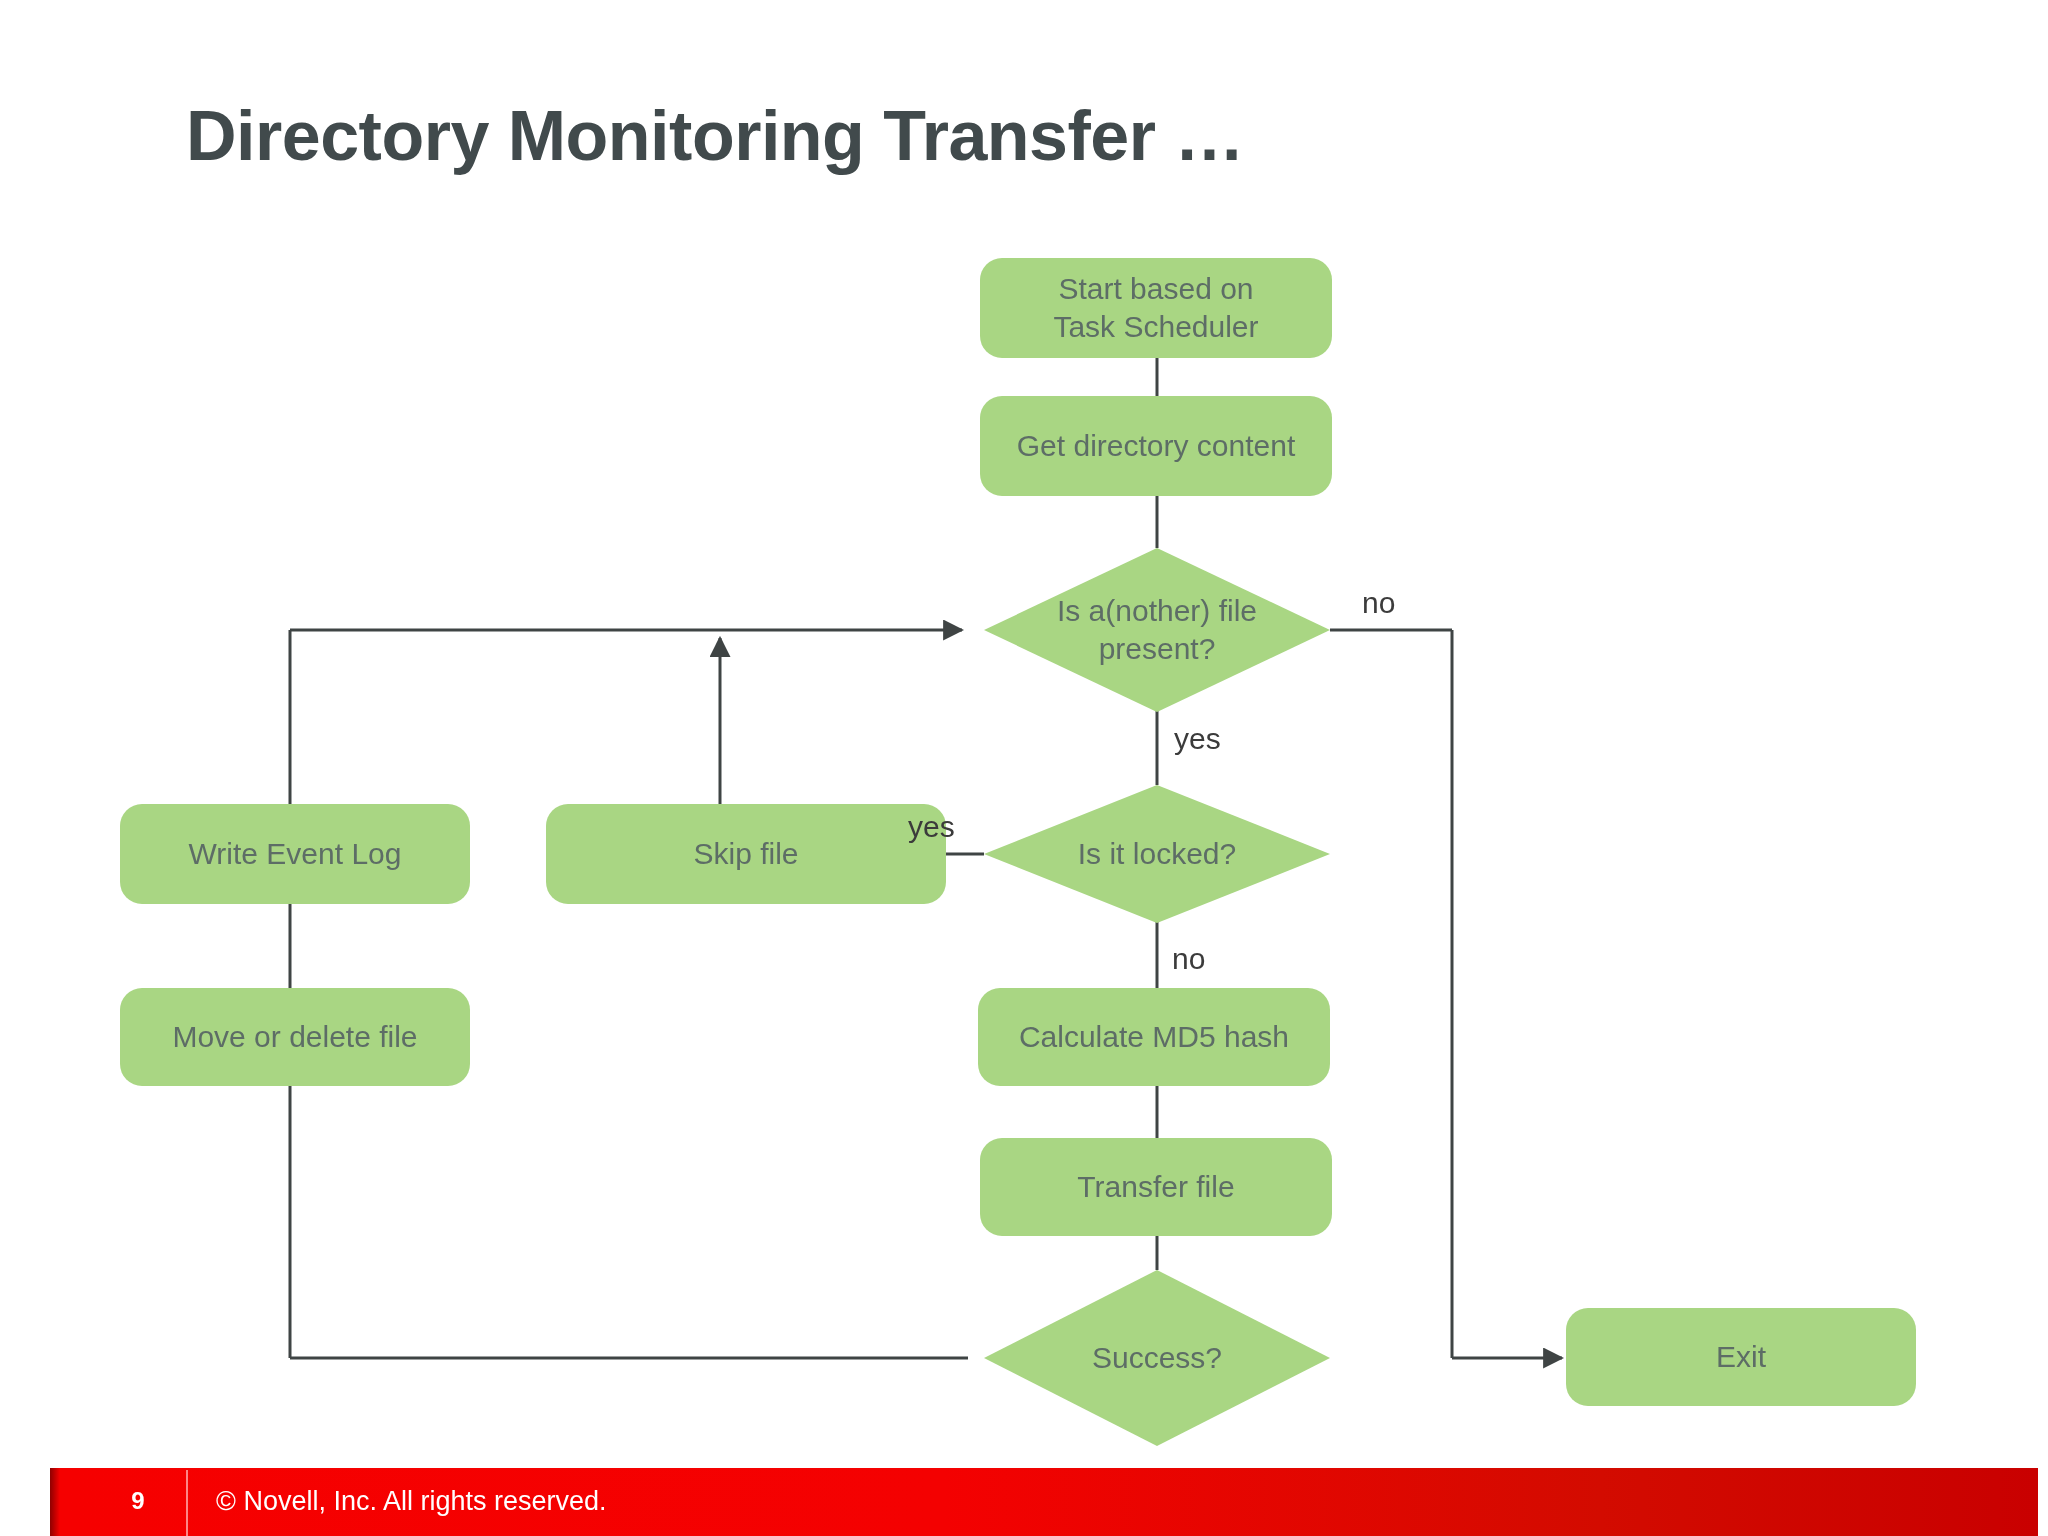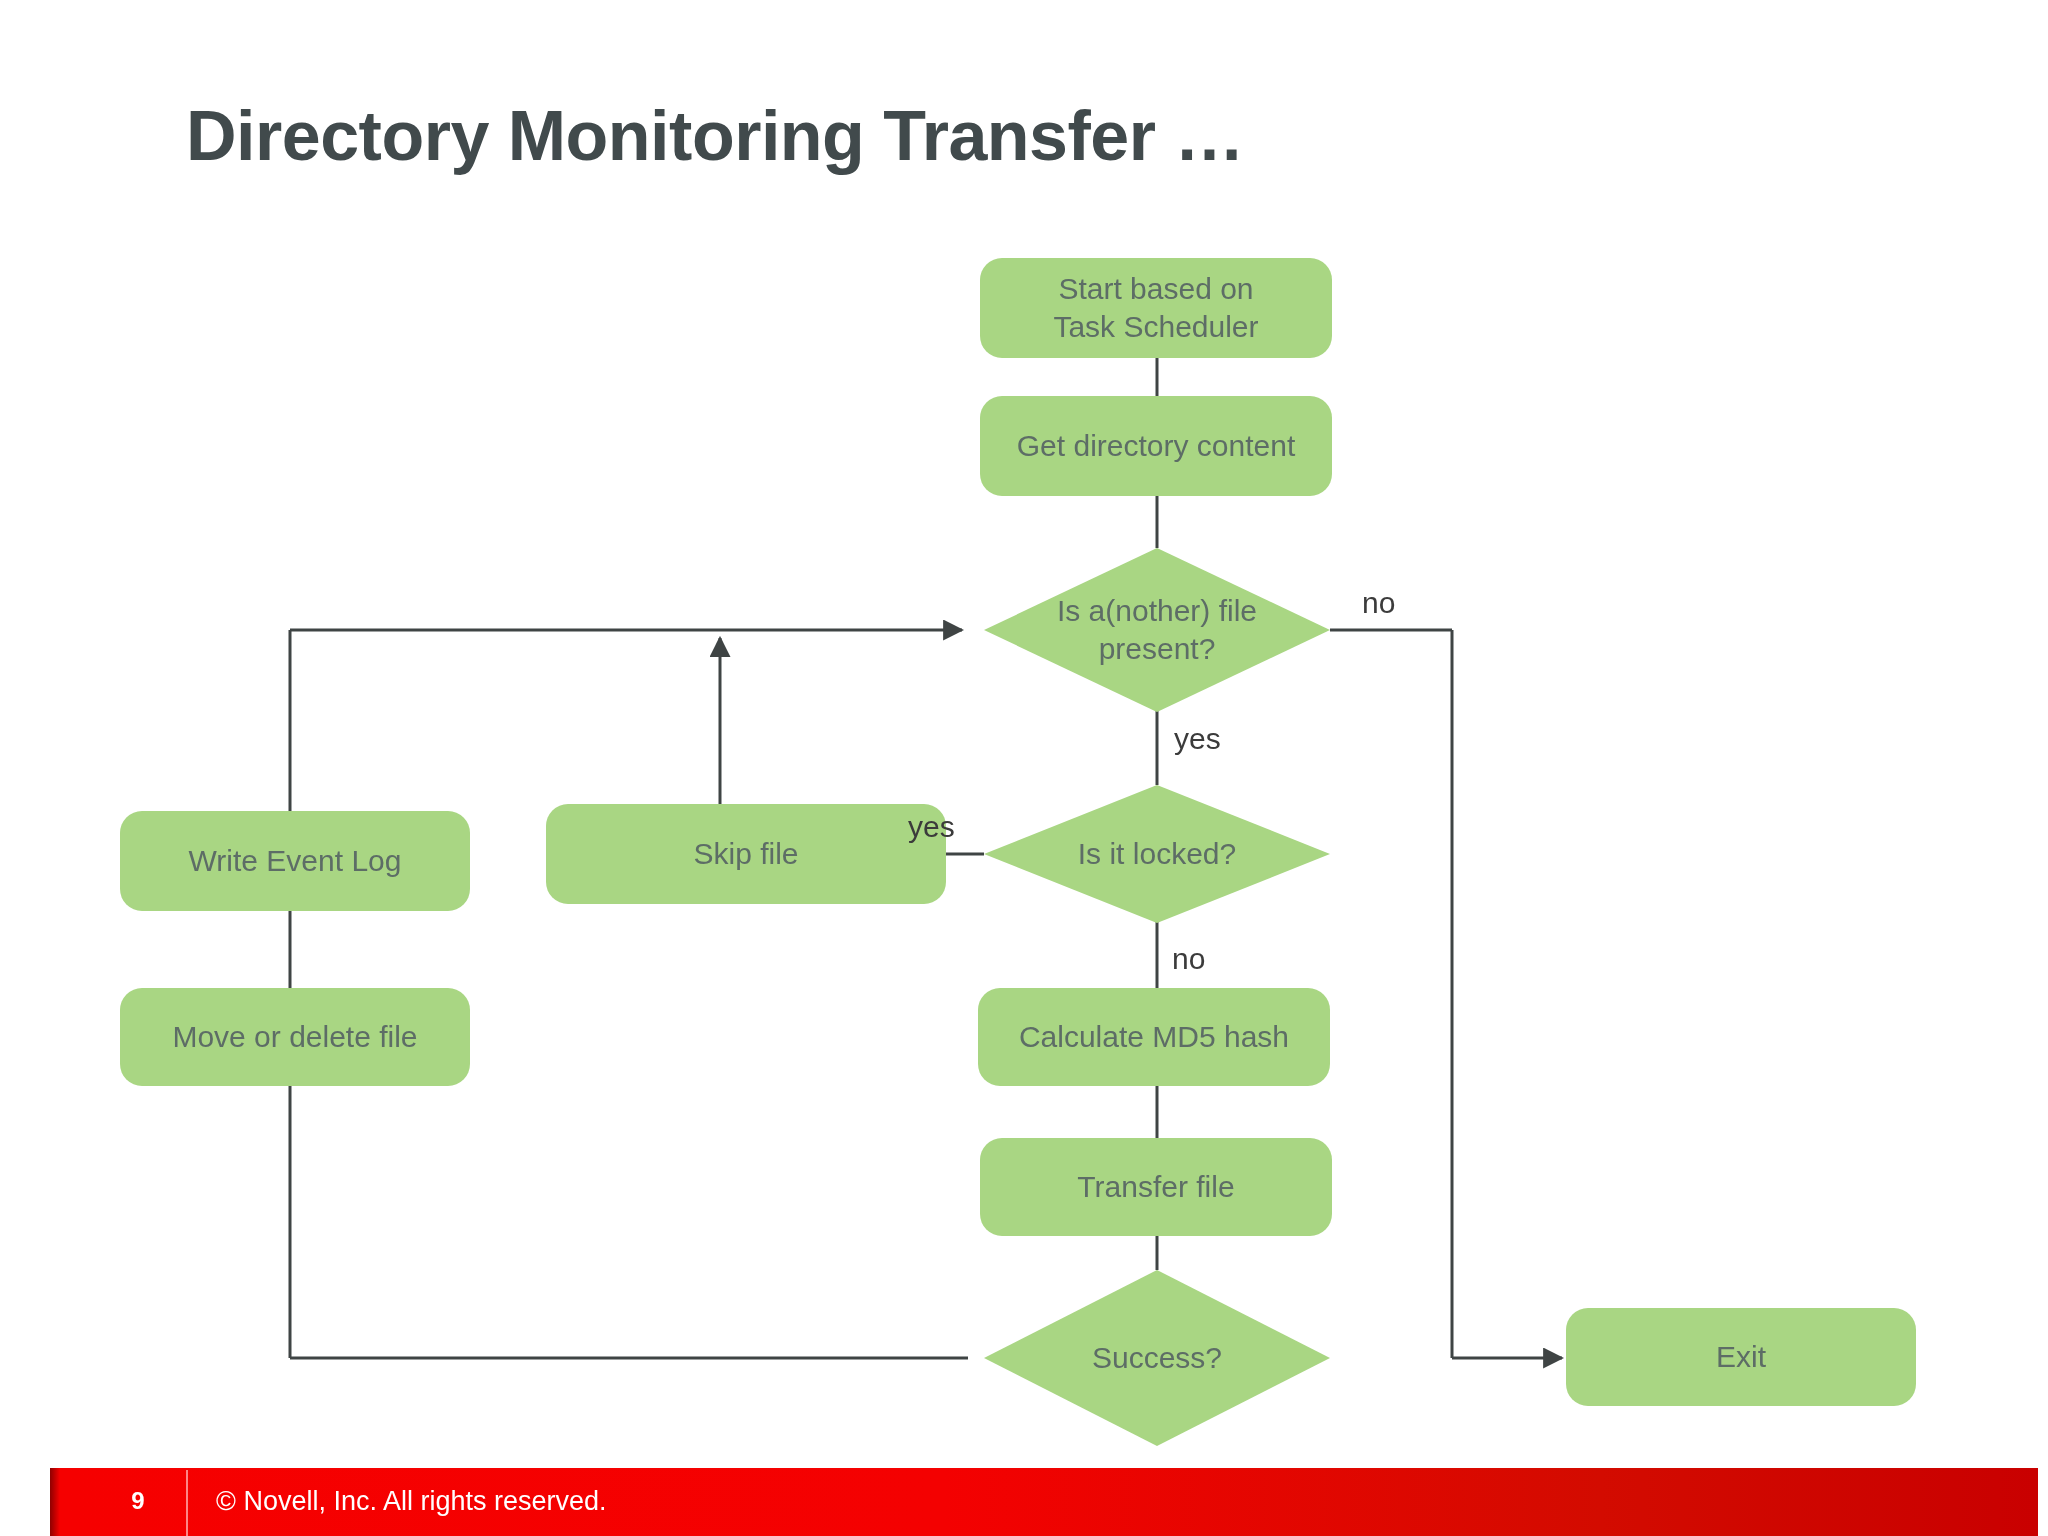--- a/index.html
+++ b/index.html
@@ -173,21 +173,21 @@
   </div>
 
   <div class="node node-process" style="left:978px; top:988px; width:352px; height:98px;">
     <span>Calculate MD5 hash</span>
   </div>
 
   <div class="node node-process" style="left:980px; top:1138px; width:352px; height:98px;justify-content:center;">
     <span>Transfer file</span>
   </div>
 
-  <div class="node node-process" style="left:120px; top:804px; width:350px; height:100px;margin-top:7px;">
+  <div class="node node-process" style="left:120px; top:804px; width:350px; height:100px;">
     <span>Write Event Log</span>
   </div>
 
   <div class="node node-process" style="left:120px; top:988px; width:350px; height:98px;">
     <span>Move or delete file</span>
   </div>
 
   <div class="node node-process" style="left:1566px; top:1308px; width:350px; height:98px;">
     <span>Exit</span>
   </div>

